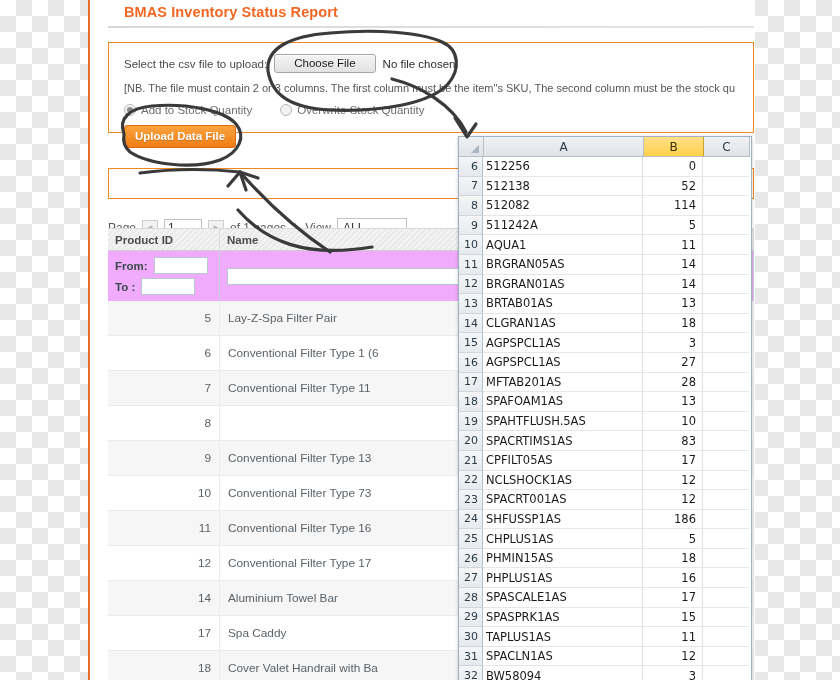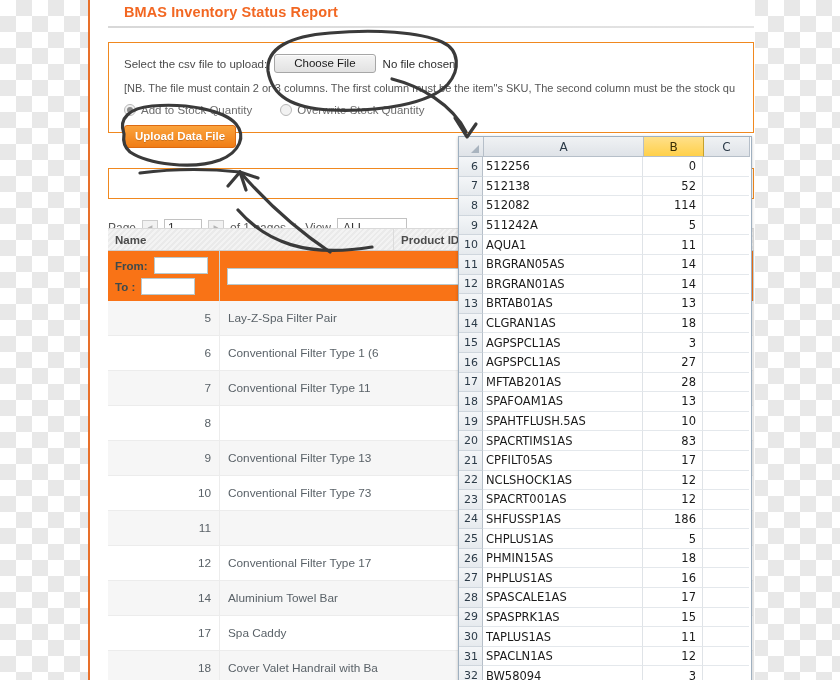--- a/index.html
+++ b/index.html
@@ -166,21 +166,21 @@
     padding-left: 7px;
     box-sizing: border-box;
     border-right: 1px solid #dcdcdc;
   }
   .col-id   { width: 112px; }
   .col-name { width: 286px; }
   .col-rest { flex: 1; }
 
   .filter-row {
     display: flex;
-    background: #f97316;
+    background: #f0abfc;
     height: 50px;
   }
   .filter-cell {
     box-sizing: border-box;
     border-right: 1px solid #c4d6da;
     display: flex; flex-direction: column;
     justify-content: center;
     padding-left: 7px;
     gap: 4px;
   }
@@ -327,22 +327,22 @@
       <span class="page-input">1</span>
       <span class="arrow-box">►</span>
       <span>of 1 pages</span>
       <span class="sep">|</span>
       <span>View</span>
       <span class="view-select">ALL</span>
     </div>
 
     <div id="grid">
       <div class="grid-head">
+        <div class="cell col-id">Product ID</div>
         <div class="cell col-name">Name</div>
-        <div class="cell col-id">Product ID</div>
         <div class="cell col-rest"></div>
       </div>
 
       <div class="filter-row">
         <div class="filter-cell col-id">
           <div class="filter-line">
             <span class="lbl">From:</span>
             <span class="filter-input"></span>
           </div>
           <div class="filter-line">
@@ -383,20 +383,21 @@
             <div class="cell name col-name">Conventional Filter Type 13</div>
             <div class="cell col-rest"></div>
           </div>
           <div class="data-row even">
             <div class="cell id col-id">10</div>
             <div class="cell name col-name">Conventional Filter Type 73</div>
             <div class="cell col-rest"></div>
           </div>
           <div class="data-row odd">
             <div class="cell id col-id">11</div>
+            <div class="cell name col-name">Conventional Filter Type 16</div>
             <div class="cell col-rest"></div>
           </div>
           <div class="data-row even">
             <div class="cell id col-id">12</div>
             <div class="cell name col-name">Conventional Filter Type 17</div>
             <div class="cell col-rest"></div>
           </div>
           <div class="data-row odd">
             <div class="cell id col-id">14</div>
             <div class="cell name col-name">Aluminium Towel Bar</div>

